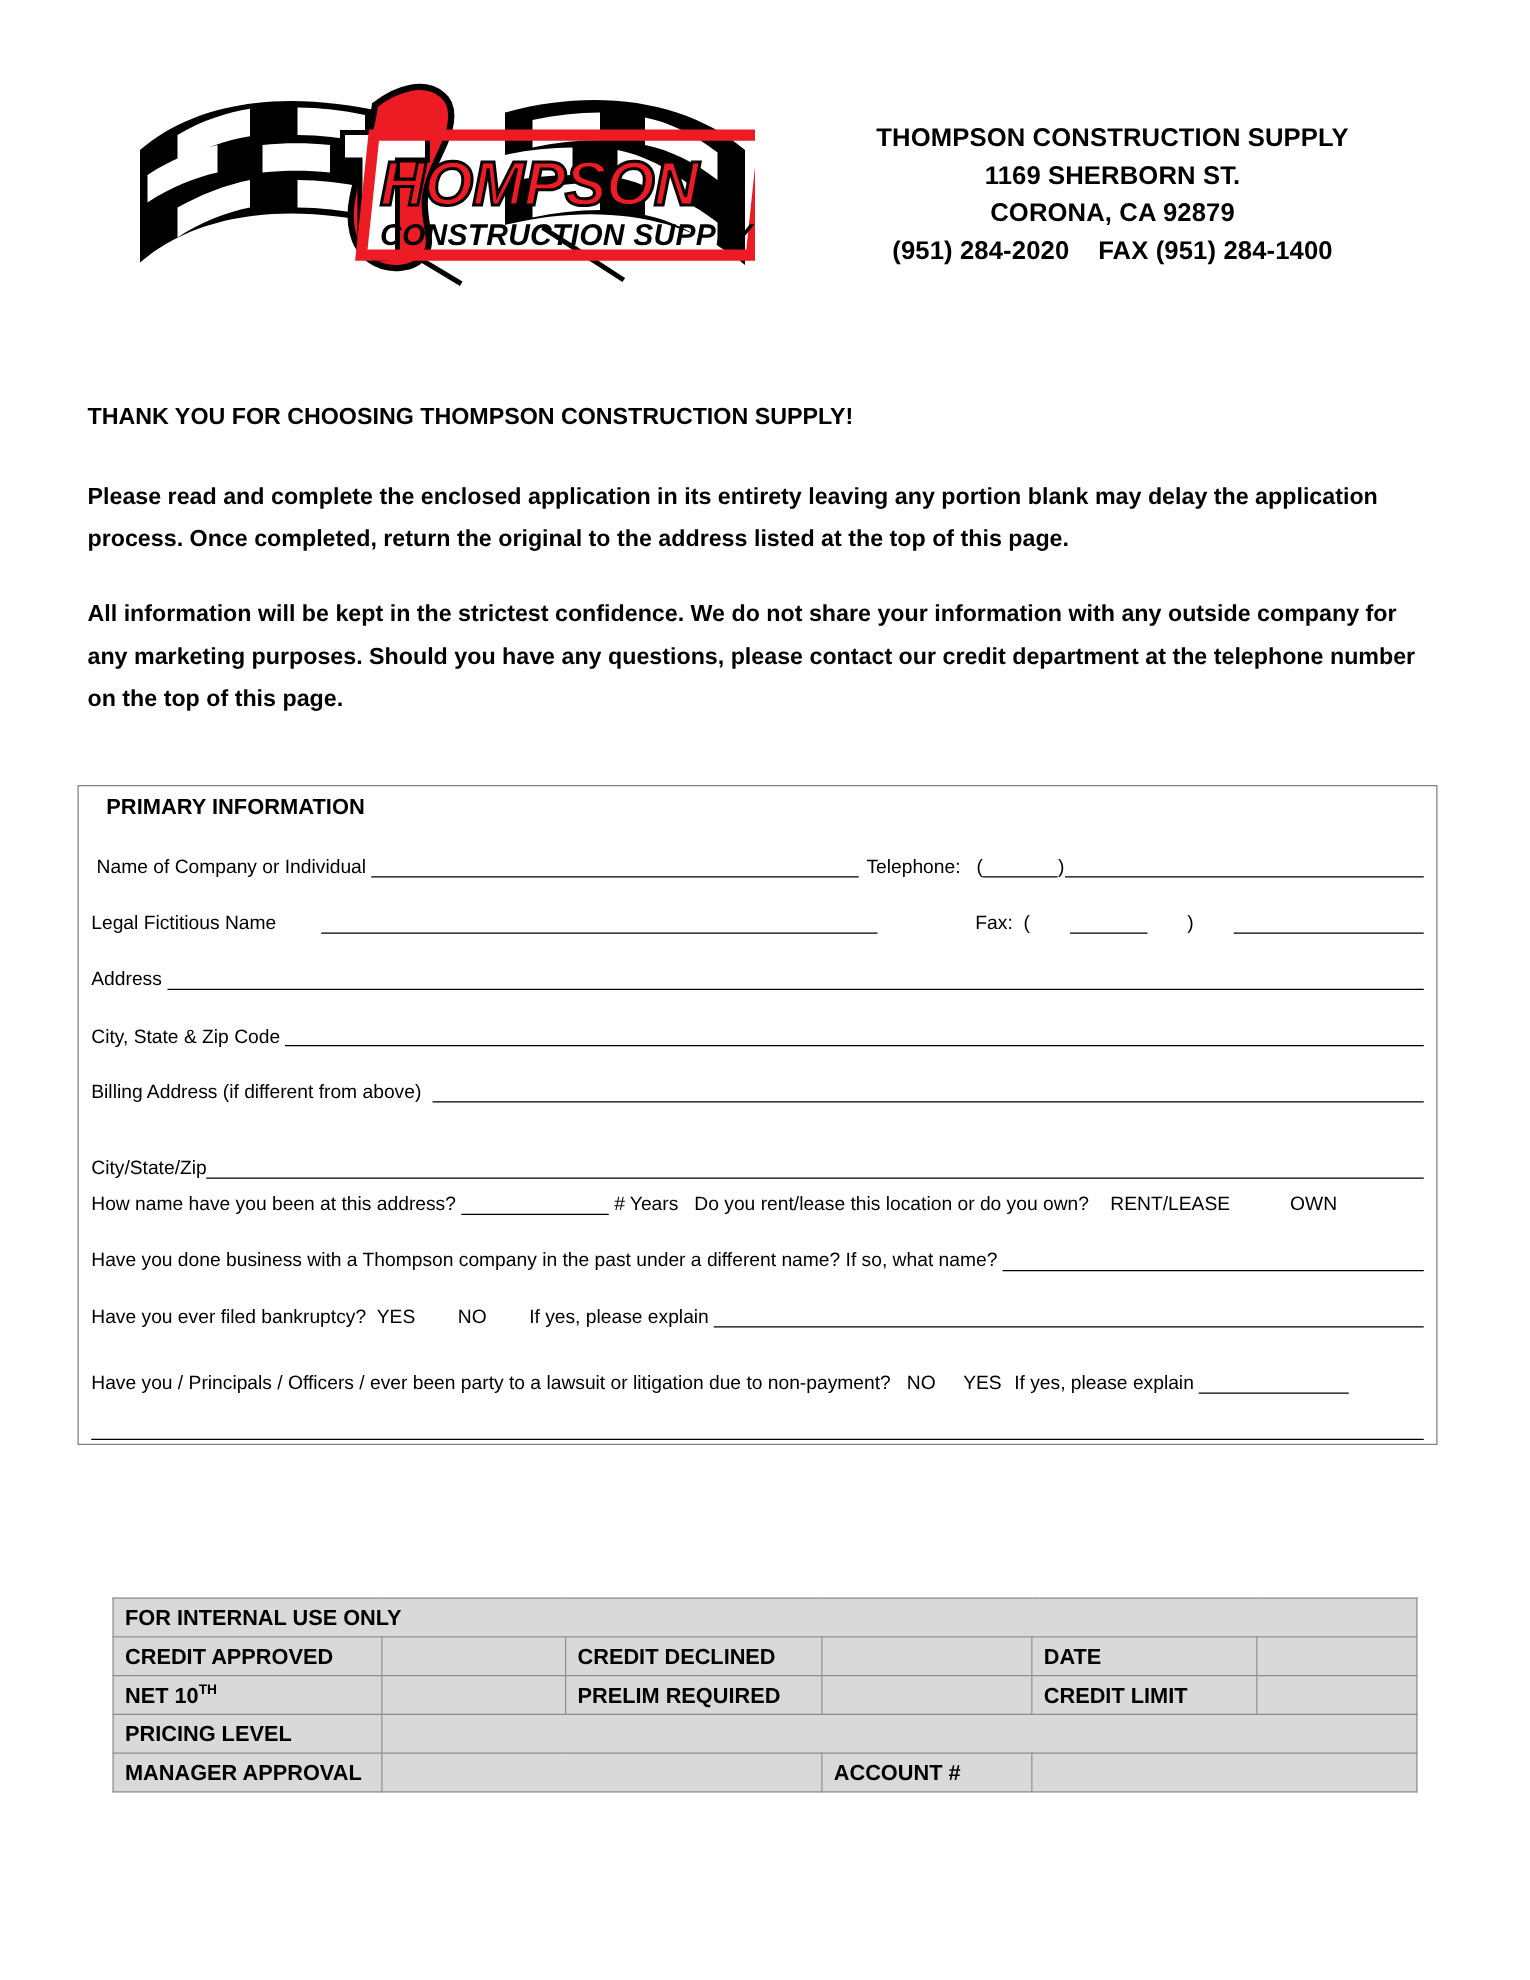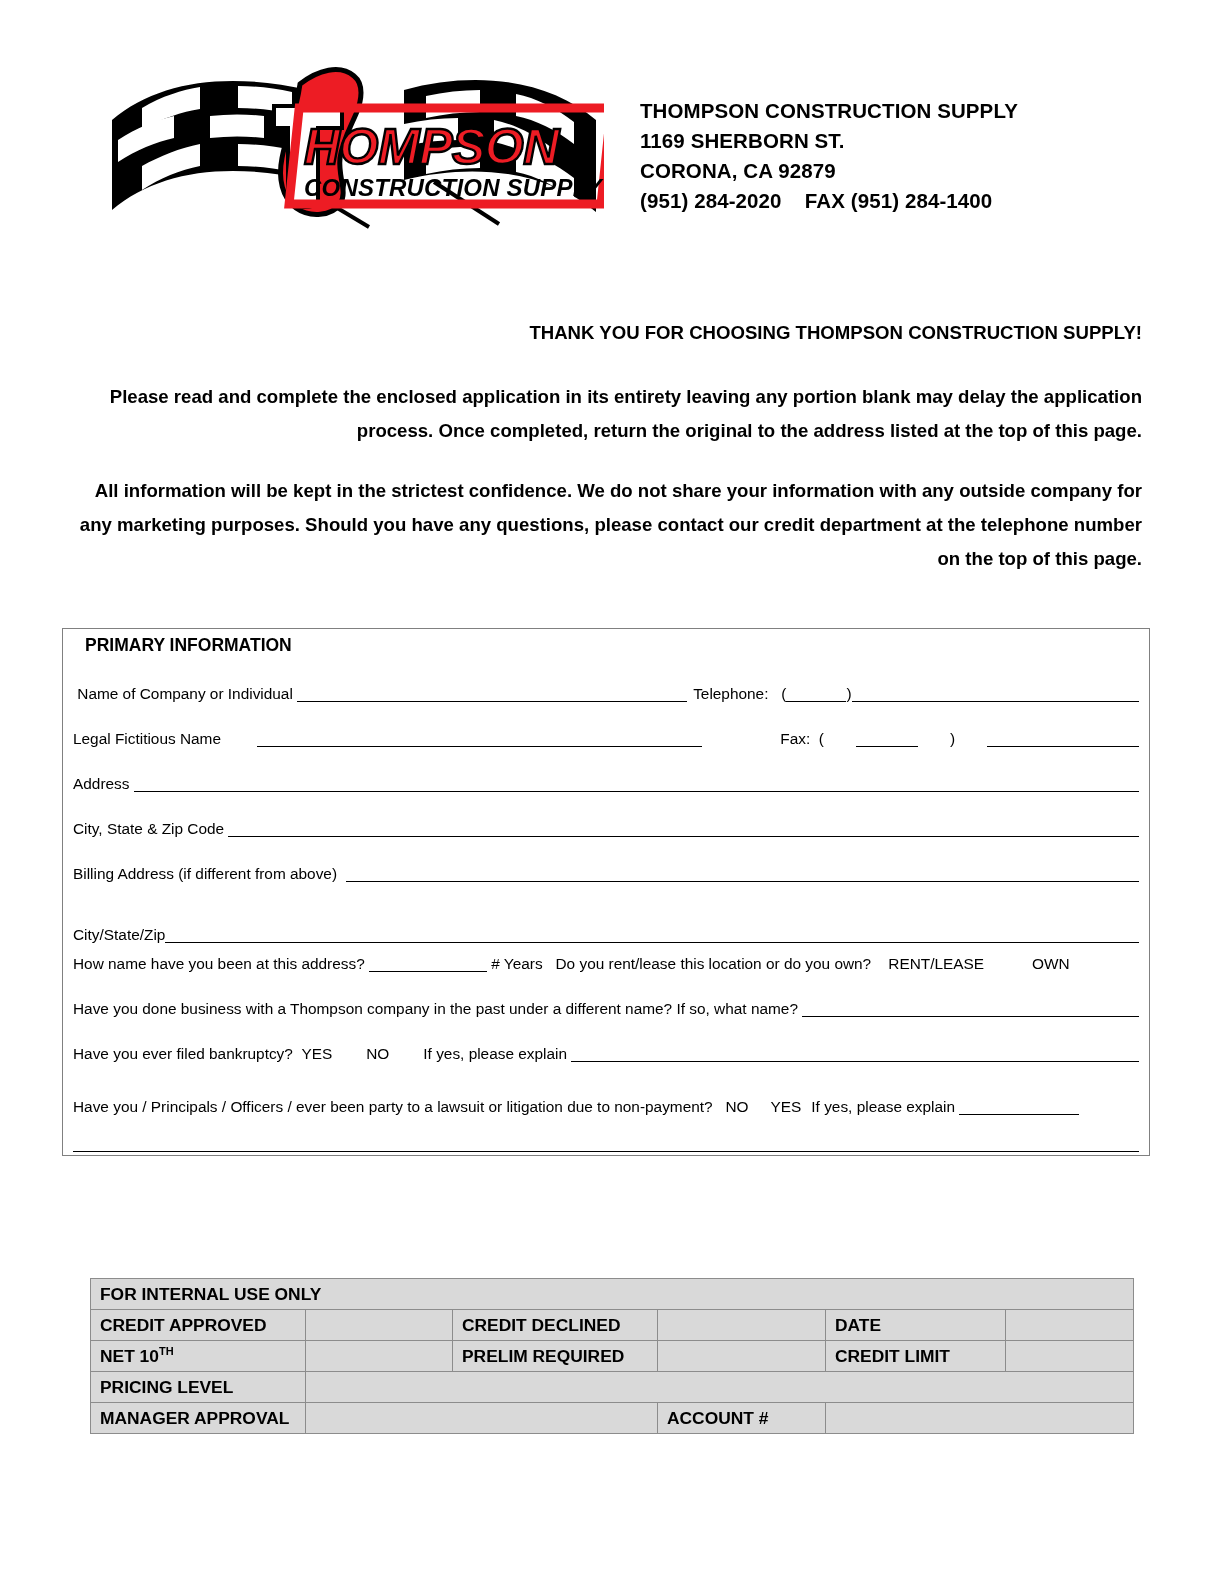--- a/index.html
+++ b/index.html
@@ -32,41 +32,40 @@
     width: 500px;
     height: 168px;
   }
   .logo-wrap svg { display: block; }
 
   .addr-block {
     position: absolute;
     left: 640px;
     top: 96px;
     width: 500px;
-    text-align: left;
+    text-align: center;
     font-weight: bold;
     font-size: 20.5px;
     line-height: 30px;
     letter-spacing: 0.1px;
   }
   .addr-line { white-space: pre; }
 
   
   .intro {
     position: absolute;
     left: 70px;
     top: 316px;
     width: 1072px;
   }
   .intro p {
     margin: 0 0 26px 0;
     font-weight: bold;
     font-size: 18.6px;
     line-height: 34px;
-    text-align: right;
   }
   .intro p.first { margin-bottom: 30px; }
   .intro p:last-child { margin-bottom: 0; }
 
   
   .primary-box {
     position: absolute;
     left: 62px;
     top: 628px;
     width: 1088px;
@@ -104,21 +103,21 @@
     border-bottom: 1.2px solid #000;
     position: relative;
     top: -3px;
   }
   .gap { display: inline-block; }
 
   
   .r-name    { top: 55px;  }
   .r-legal   { top: 100px; gap: 32px; }
   .r-addr    { top: 145px; }
-  .r-city    { top: 190px; }
+  .r-city    { top: 190px; align-items: center; }
   .r-bill    { top: 235px; }
   .r-citysz  { top: 296px; }
   .r-howlong { top: 325px; }
   .r-thomp   { top: 370px; }
   .r-bank    { top: 415px; }
   .r-lawsuit { top: 468px; }
   .r-cont    { top: 505px; }
 
   
   .internal-table {

